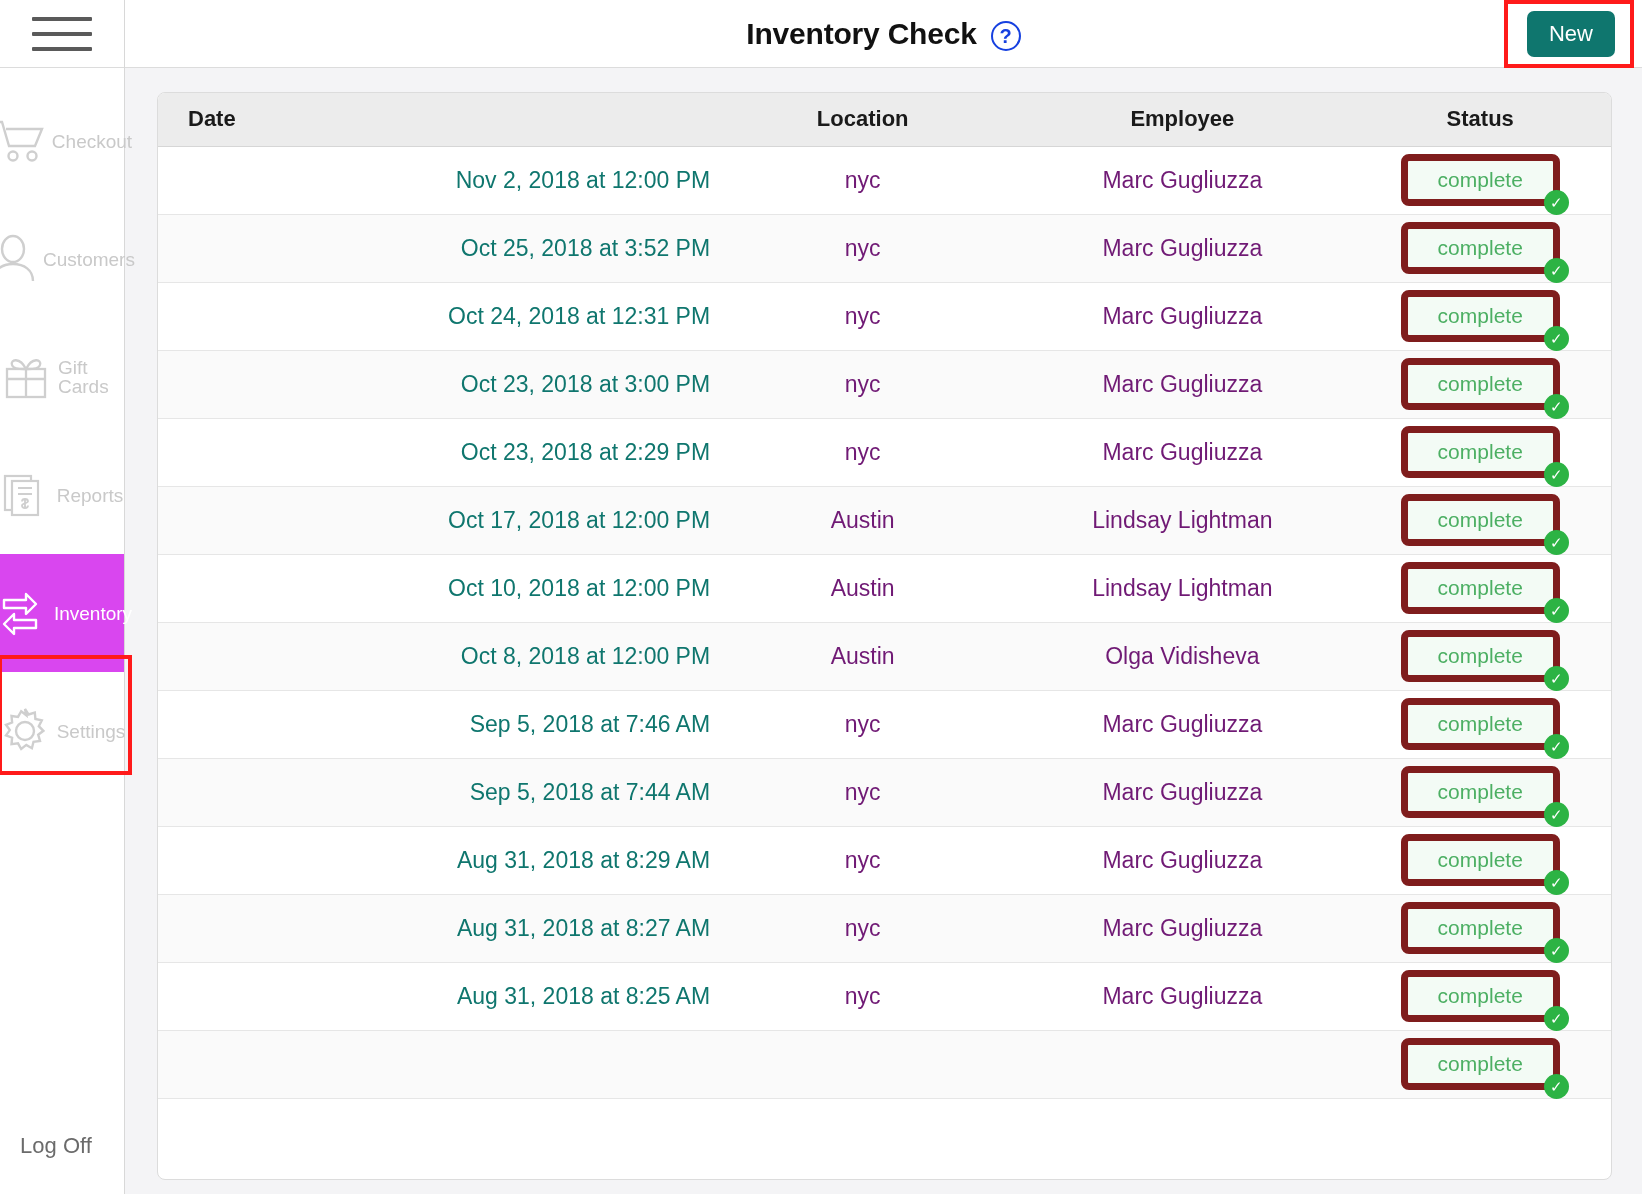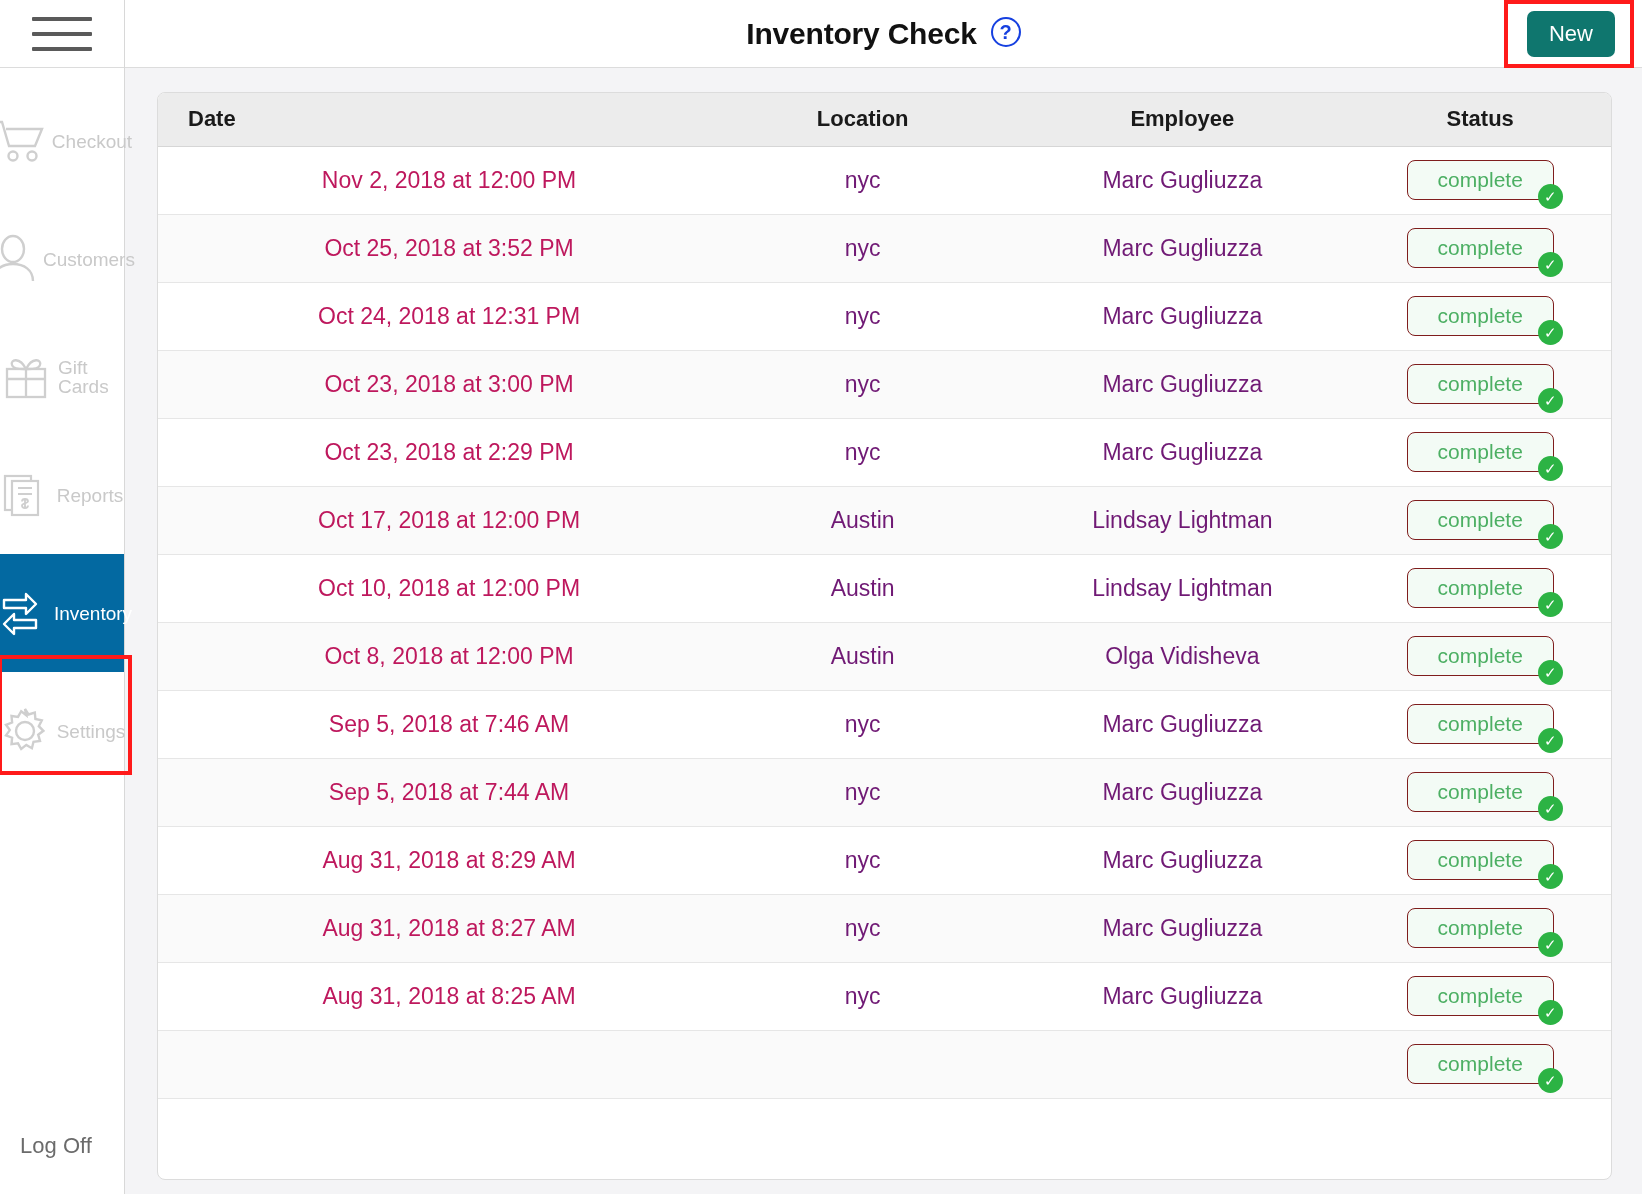--- a/index.html
+++ b/index.html
@@ -34,21 +34,21 @@
     height: 118px;
     display: flex; flex-direction: row;
     align-items: center; justify-content: center;
     gap: 6px;
     color: #c9c9c9;
     font-size: 19px;
     position: relative;
     cursor: pointer;
   }
   .nav-item .ico { height: 58px; display:flex; align-items:center; justify-content:center; }
-  .nav-item.active { background: #0369a1; color: #ffffff; }
+  .nav-item.active { background: #d946ef; color: #ffffff; }
   .nav-item.active .nav-label { color: #ffffff; }
   .nav-label { line-height: 1; }
 
   .annot-red { position: absolute; border: 4px solid #FF1A1A; pointer-events: none; }
   #annot-inventory { left: -2px; top: 655px; width: 134px; height: 120px; }
 
   .logoff {
     position: absolute; left: 0; bottom: 0;
     width: 112px; height: 96px;
     display: flex; align-items: center; justify-content: center;
@@ -57,21 +57,21 @@
 
   
   .main { flex: 1 1 auto; display: flex; flex-direction: column; height: 1194px; min-width: 0; }
   .topbar {
     height: 68px; flex: 0 0 68px;
     border-bottom: 1px solid #dcdcdc;
     background: #ffffff;
     display: flex; align-items: center; justify-content: center;
     position: relative;
   }
-  .title-wrap { display: flex; align-items: flex-start; gap: 14px; }
+  .title-wrap { display: flex; align-items: flex-end; gap: 14px; }
   .page-title { font-size: 30px; font-weight: bold; color: #111; letter-spacing: -0.2px; }
   .help-icon {
     width: 30px; height: 30px; border-radius: 50%;
     border: 2.5px solid #1640E0;
     color: #1640E0; font-size: 20px; font-weight: bold;
     display: flex; align-items: center; justify-content: center;
     cursor: pointer; line-height: 1;
   }
   .new-btn {
     position: absolute; right: 27px; top: 11px;
@@ -105,30 +105,30 @@
   }
   th.col-date   { width: 38%; text-align: left; padding-left: 30px; }
   th.col-loc    { width: 21%; text-align: center; }
   th.col-emp    { width: 23%; text-align: center; }
   th.col-status { width: 18%; text-align: center; }
 
   tbody tr { height: 68px; border-bottom: 1px solid #e6e6e6; }
   tbody tr:nth-child(even) { background: #fafafa; }
   tbody tr:nth-child(odd)  { background: #ffffff; }
   td { font-size: 23px; vertical-align: middle; }
-  td.cell-date { color: #be185d; padding-left: 30px; text-align: center; }
+  td.cell-date { color: #0f766e; padding-left: 30px; text-align: right; }
   td.cell-loc, td.cell-emp { color: #701a75; text-align: center; }
   td.cell-status { text-align: center; }
 
   .badge-wrap { display: inline-block; position: relative; }
   .badge {
     display: inline-block;
     min-width: 118px;
     padding: 7px 30px;
-    border: 1px solid #7f1d1d;
+    border: 7px solid #7f1d1d;
     border-radius: 8px;
     background: #f3fbf5;
     color: #4caf63;
     font-size: 21px;
     text-align: center;
   }
   .check {
     position: absolute; right: -9px; bottom: -9px;
     width: 25px; height: 25px; border-radius: 50%;
     background: #2cb344;

